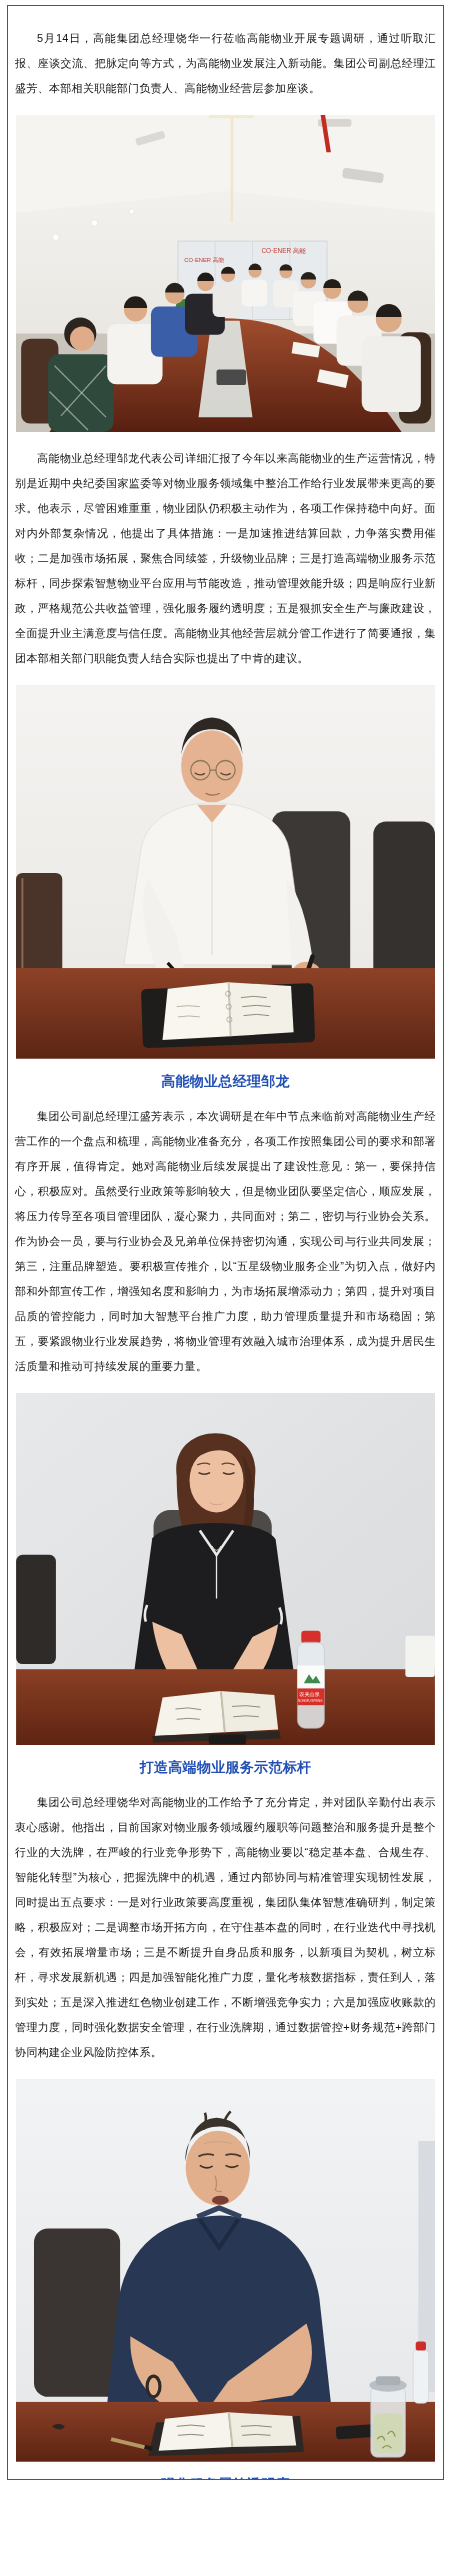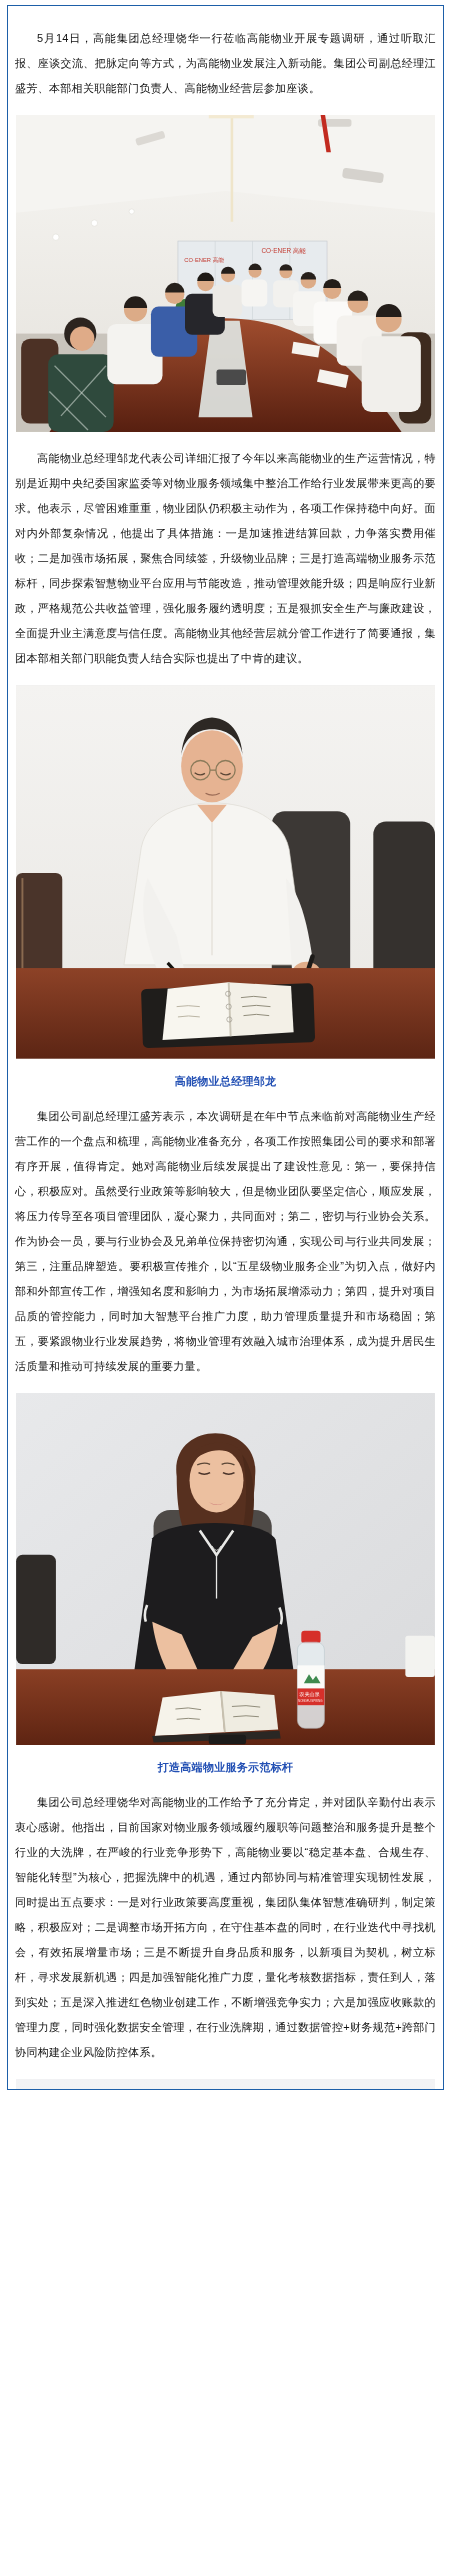--- a/index.html
+++ b/index.html
@@ -1,31 +1,31 @@
 <!DOCTYPE html>
 <html style="font-size:10.3px"><head>
 <meta charset="utf-8">
 <style>
   html,body{margin:0;padding:0;}
   body{
     width:451px;height:2576px;background:#ffffff;overflow:hidden;
     font-family:"Liberation Sans","DejaVu Sans",sans-serif;
   }
   .frame{
-    position:absolute;left:7px;top:5.1px;width:437px;height:2085px;
+    position:absolute;left:7px;top:5.1px;width:437px;height:2475px;
     border:1.3px solid #1d5fa8;box-sizing:border-box;
     padding:6.4px 5.8px;overflow:hidden;background:#ffffff;
   }
   .para{
     font-size:11px;line-height:25px;color:#111;margin:14px 1.3px;
     text-align:justify;text-indent:2em;letter-spacing:0.3px;word-break:break-all;
   }
   .para strong{font-weight:normal;}
   .caption{
-    text-align:center;color:#2350b4;font-weight:bold;font-size:11px;
+    text-align:center;color:#2350b4;font-weight:bold;font-size:14px;
     margin:3.9px 0 6.4px;line-height:16.7px;letter-spacing:0.3px;
   }
   figure{margin:14px auto;width:419px;padding:0;}
   figure svg{display:block;background:#eee;}
 </style>
 </head>
 <body>
 
 <div class="frame">
 

